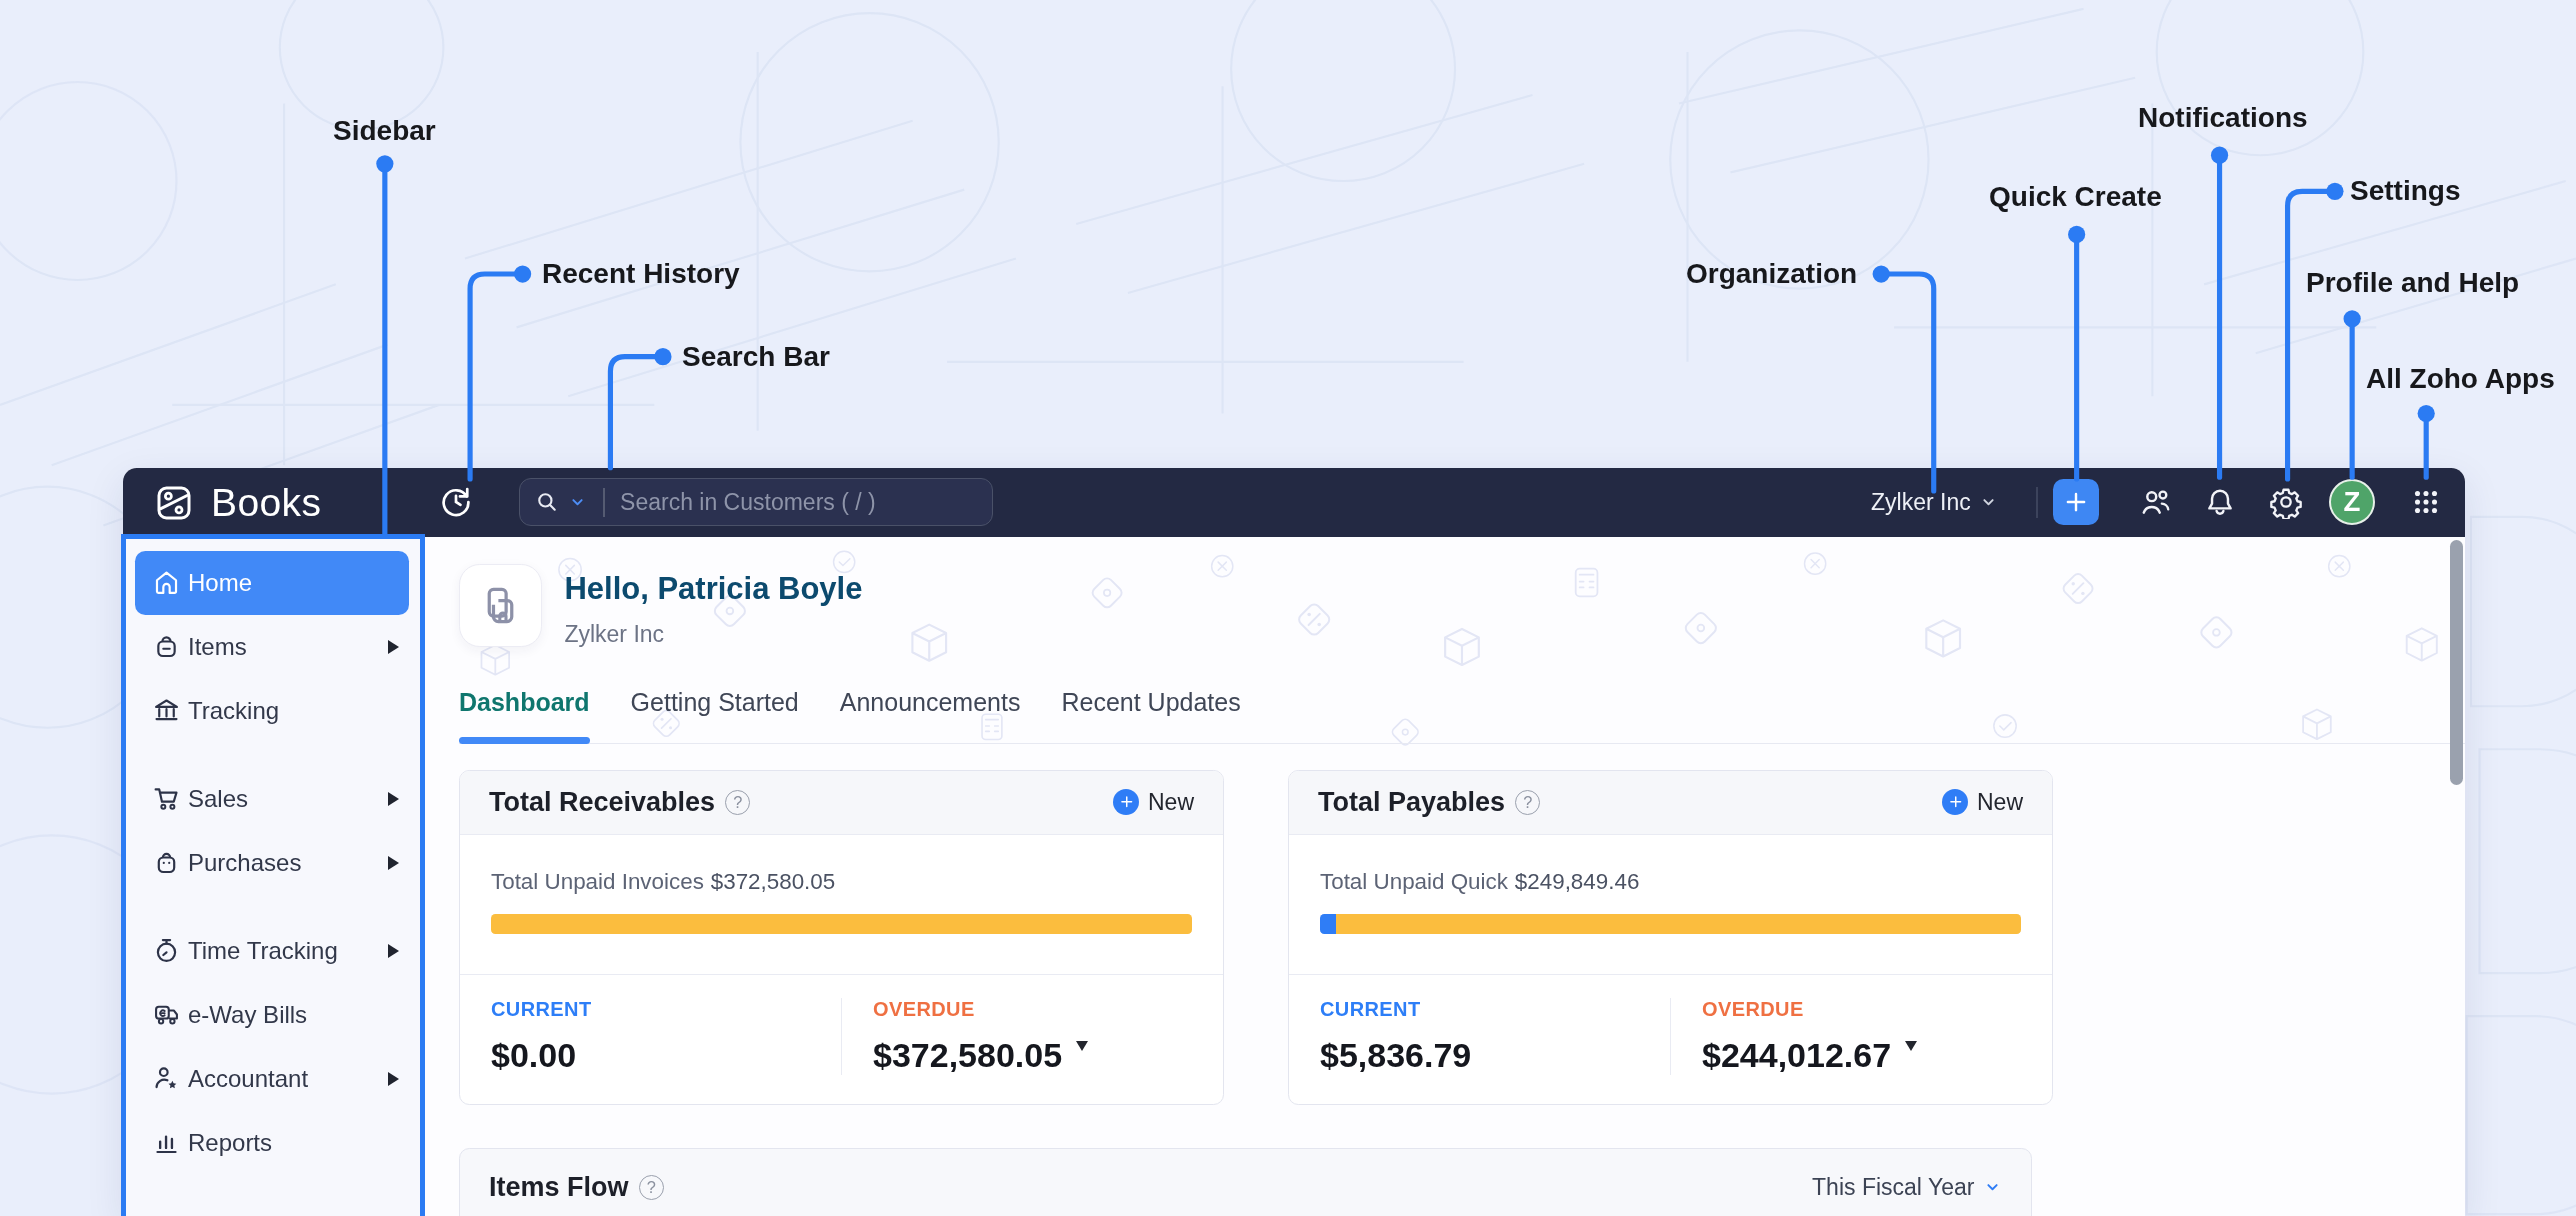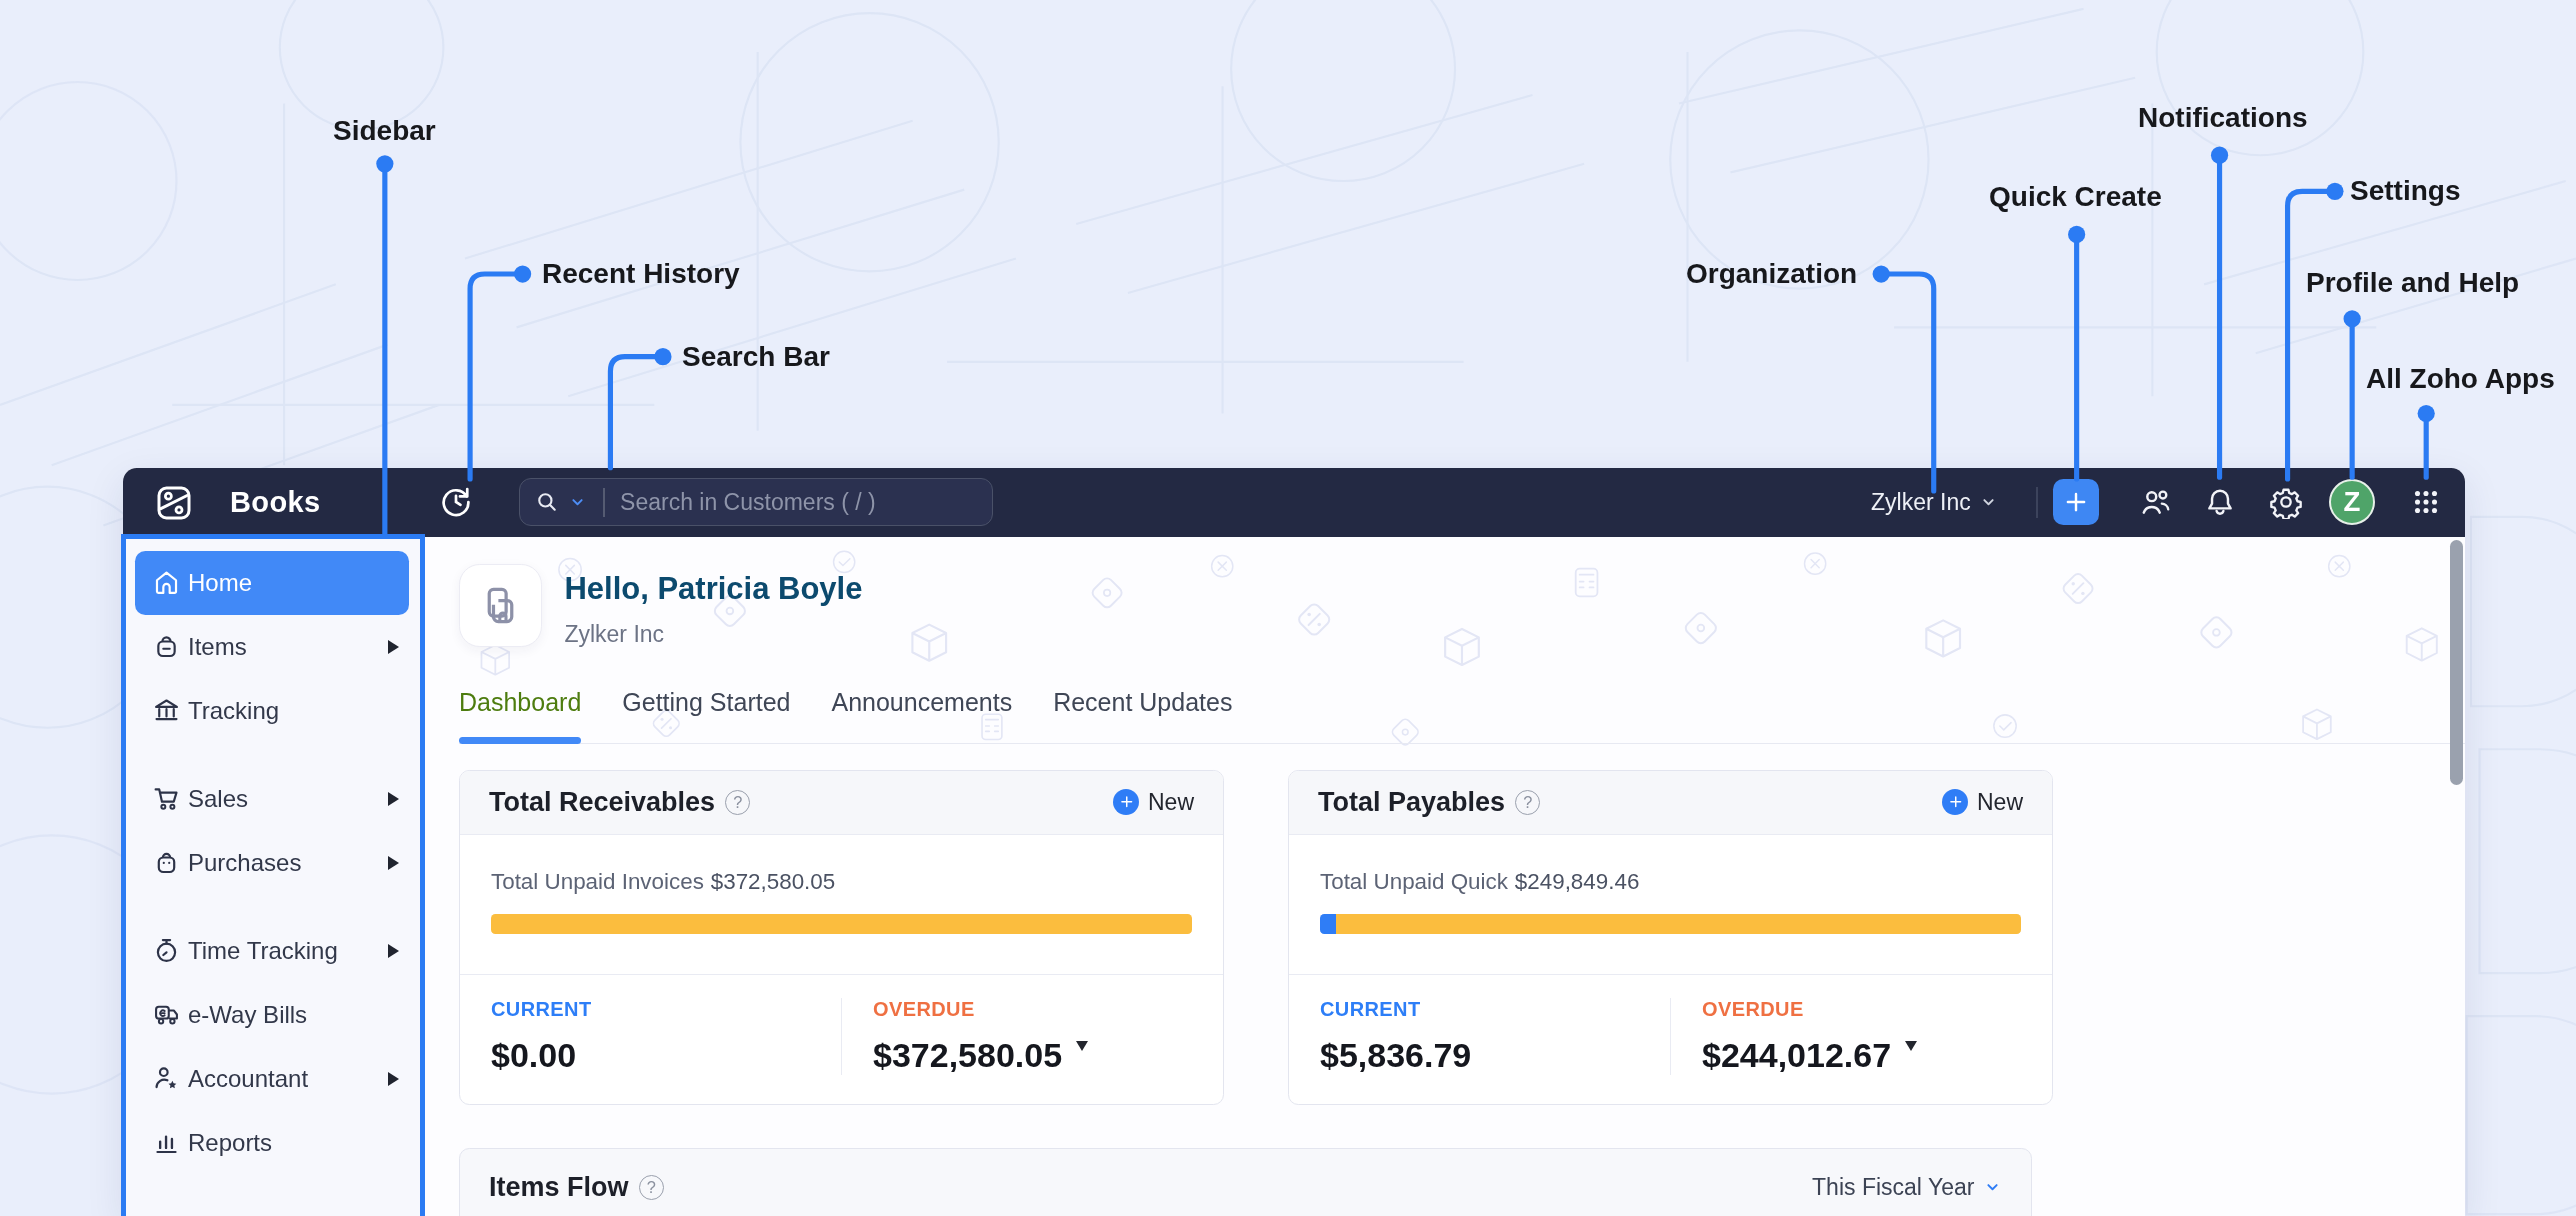--- a/index.html
+++ b/index.html
@@ -25,21 +25,21 @@
     border:5.2px solid #2b7bf3;border-bottom:none;z-index:55;pointer-events:none;}
 
   
   .app{position:absolute;left:123px;top:468px;width:2342px;height:748px;z-index:10;
     border-radius:13.8px 13.8px 0 0;overflow:hidden;box-shadow:0 12px 38px rgba(30,42,90,.10);background:#fdfdff;}
 
   
   .navbar{position:relative;height:69px;background:#232943;}
   .nav-logo{position:absolute;left:31px;top:0;height:69px;display:flex;align-items:center;gap:17px;}
   .nav-logo svg{width:40px;height:40px;color:#fff;}
-  .nav-logo .product{font-size:29px;font-weight:700;color:#fff;letter-spacing:0.4px;margin-left:19px;}
+  .nav-logo .product{font-size:39px;font-weight:400;color:#fff;letter-spacing:0.4px;}
   .nav-history{position:absolute;left:315px;top:16.4px;width:36px;height:36px;color:#fff;cursor:pointer;}
   .nav-search{position:absolute;left:396px;top:10.3px;width:474px;height:48px;border:1.7px solid #4a5168;
     background:#2b3150;border-radius:12px;display:flex;align-items:center;padding:0 13.8px;gap:8.6px;}
   .nav-search .mag{width:26px;height:26px;color:#e8eaf2;}
   .nav-search .chev{width:19px;height:19px;color:#4d8df6;}
   .nav-search .vdiv{width:1.7px;height:29px;background:#555b72;margin:0 6.9px;}
   .nav-search .ph{font-size:23px;color:#8e94a9;}
   .nav-org{position:absolute;left:1748px;top:0;height:69px;display:flex;align-items:center;gap:8.6px;cursor:pointer;}
   .nav-org .org-name{font-size:23px;font-weight:500;color:#eef0f6;}
   .nav-org svg{width:19px;height:19px;color:#cfd3de;}
@@ -74,21 +74,21 @@
   .doodles{position:absolute;left:0;top:0;width:2043px;height:232px;z-index:0;pointer-events:none;}
   .greeting{position:relative;display:flex;gap:22.4px;z-index:1;}
   .greet-tile{width:83px;height:83px;background:#fff;border:1.7px solid #ececf4;border-radius:20.7px;
     display:flex;align-items:center;justify-content:center;box-shadow:0 3.4px 10.3px rgba(40,45,80,.05);}
   .greet-tile svg{width:45px;height:45px;color:#8d91a8;}
   .greet-title{font-size:31px;font-weight:700;color:#0c4a6e;margin-top:6.9px;}
   .greet-sub{font-size:23px;color:#6c7385;margin-top:13.8px;}
   .tabs{position:relative;display:flex;gap:41px;margin-top:40px;padding-bottom:20.7px;
     border-bottom:1.7px solid #e7e9f2;z-index:1;width:2006px;}
   .tab{font-size:25px;color:#3f4656;cursor:pointer;position:relative;padding-bottom:5.2px;}
-  .tab.active{color:#4d7c0f;font-weight:400;}
+  .tab.active{color:#0f766e;font-weight:700;}
   .tab.active::after{content:"";position:absolute;left:0;right:0;bottom:-22.4px;height:7.7px;border-radius:5.2px;background:#4189f7;}
 
   
   .cards-row{display:flex;gap:64px;margin-top:26px;position:relative;z-index:1;}
   .card{width:765px;border:1.7px solid #e3e5ef;border-radius:10.3px;background:#fff;overflow:hidden;}
   .card-head{height:64px;background:#f6f7fa;border-bottom:1.7px solid #e9ebf3;display:flex;align-items:center;
     padding:0 29px;}
   .card-title{font-size:27px;font-weight:600;color:#1d2029;}
   .help{width:25px;height:25px;border-radius:50%;border:1.7px solid #9aa0ad;color:#8b919f;font-size:16.4px;
     display:inline-flex;align-items:center;justify-content:center;margin-left:10.3px;cursor:pointer;flex:none;}

